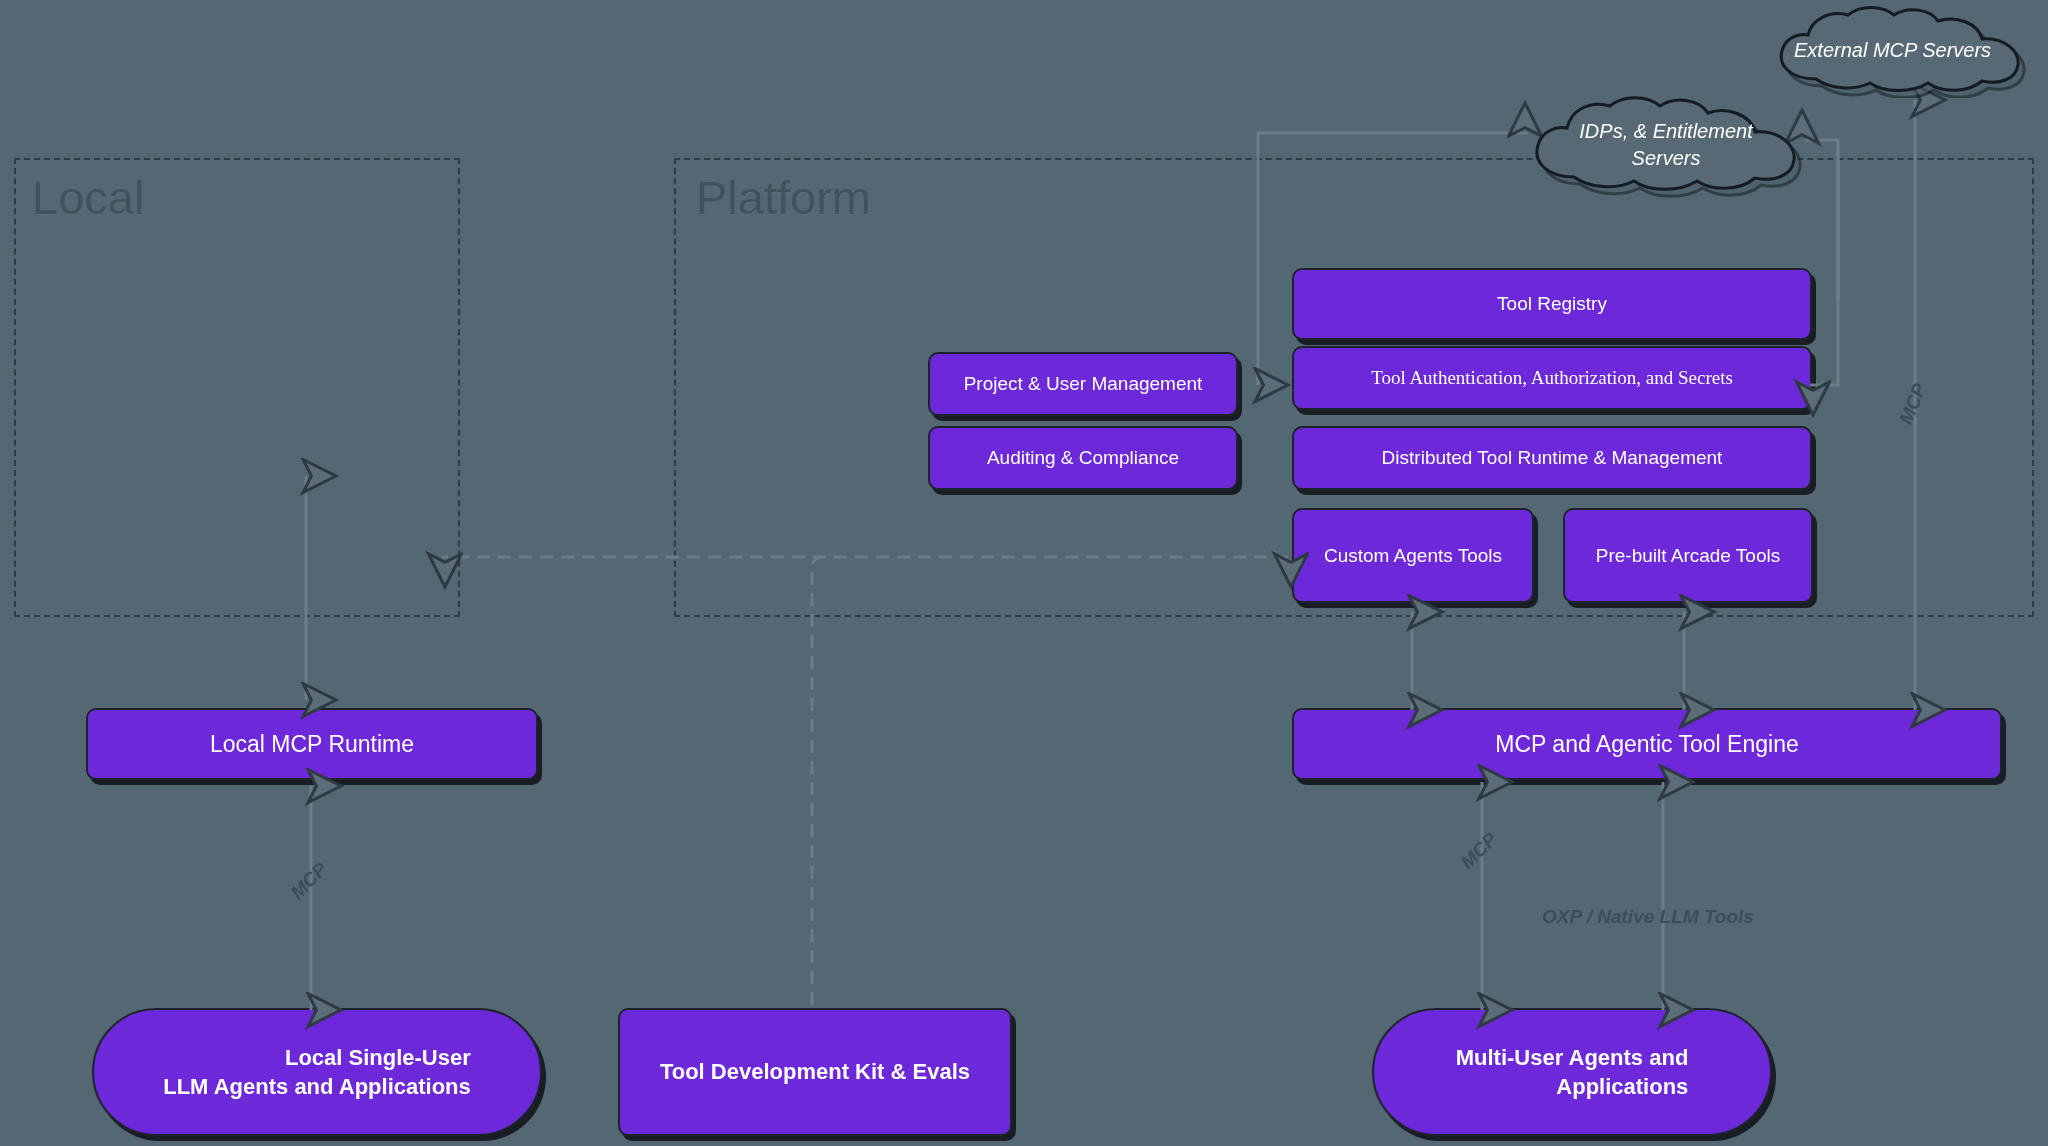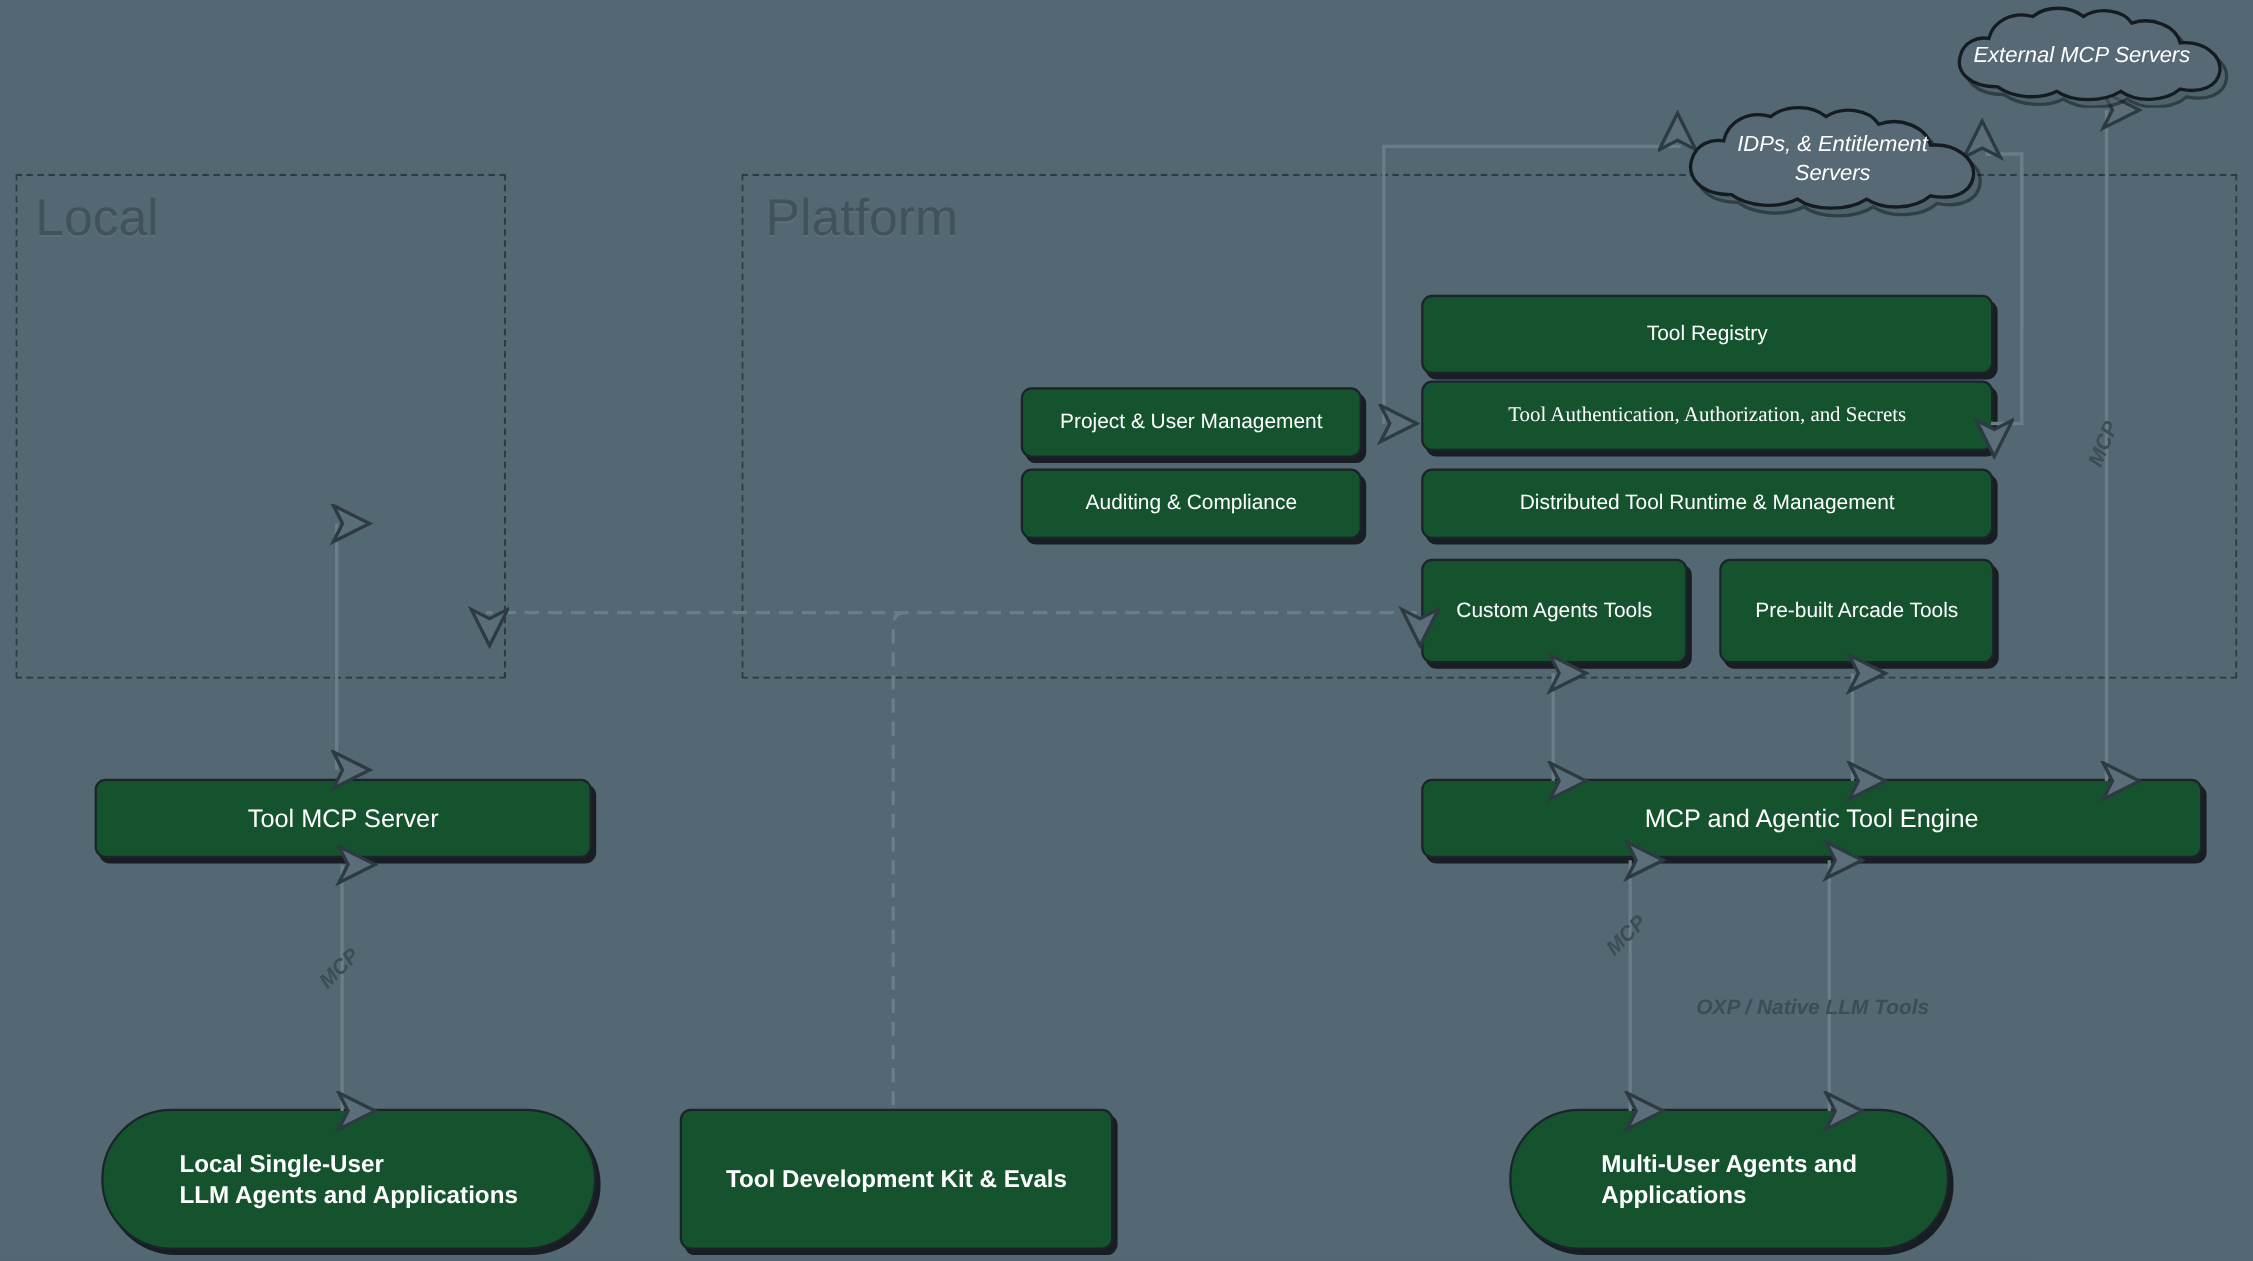--- a/index.html
+++ b/index.html
@@ -27,29 +27,29 @@
     color:#41525c;
     text-shadow:0 1px 0 rgba(255,255,255,0.06);
     white-space:nowrap;
     user-select:none;
   }
 
   
   .node{
     position:absolute;
     box-sizing:border-box;
-    background:#14532d;
+    background:#6d28d9;
     border:2.5px solid #1c242a;
     border-radius:10px;
     box-shadow:4px 5px 0 rgba(14,18,21,0.85);
     color:#ffffff;
     display:flex;
     align-items:center;
     justify-content:center;
-    text-align:left;
+    text-align:right;
     font-size:19px;
     line-height:1.32;
     padding:16px 10px;
   }
   .node.big{font-size:23px;}
   .node.bold{font-weight:bold;font-size:22px;}
   .node.pill{border-radius:90px;}
 
   
   .cloud{
@@ -192,21 +192,21 @@
                  C 212 94 184 94 169 84
                  C 152 95 121 95 106 84
                  C 88 93 61 91 46 80 Z" fill="#566974" stroke="#151c21" stroke-width="3"></path>
       </g>
     </svg>
     <span class="ctext">IDPs, &amp; Entitlement Servers</span>
   </div>
 
 
   <div class="node big" style="left:86px;top:708px;width:452px;height:72px;">
-    <span>Tool MCP Server</span>
+    <span>Local MCP Runtime</span>
   </div>
 
   <div class="node" style="left:928px;top:352px;width:310px;height:64px;">
     <span>Project &amp; User Management</span>
   </div>
 
   <div class="node" style="left:928px;top:426px;width:310px;height:64px;">
     <span>Auditing &amp; Compliance</span>
   </div>
 

